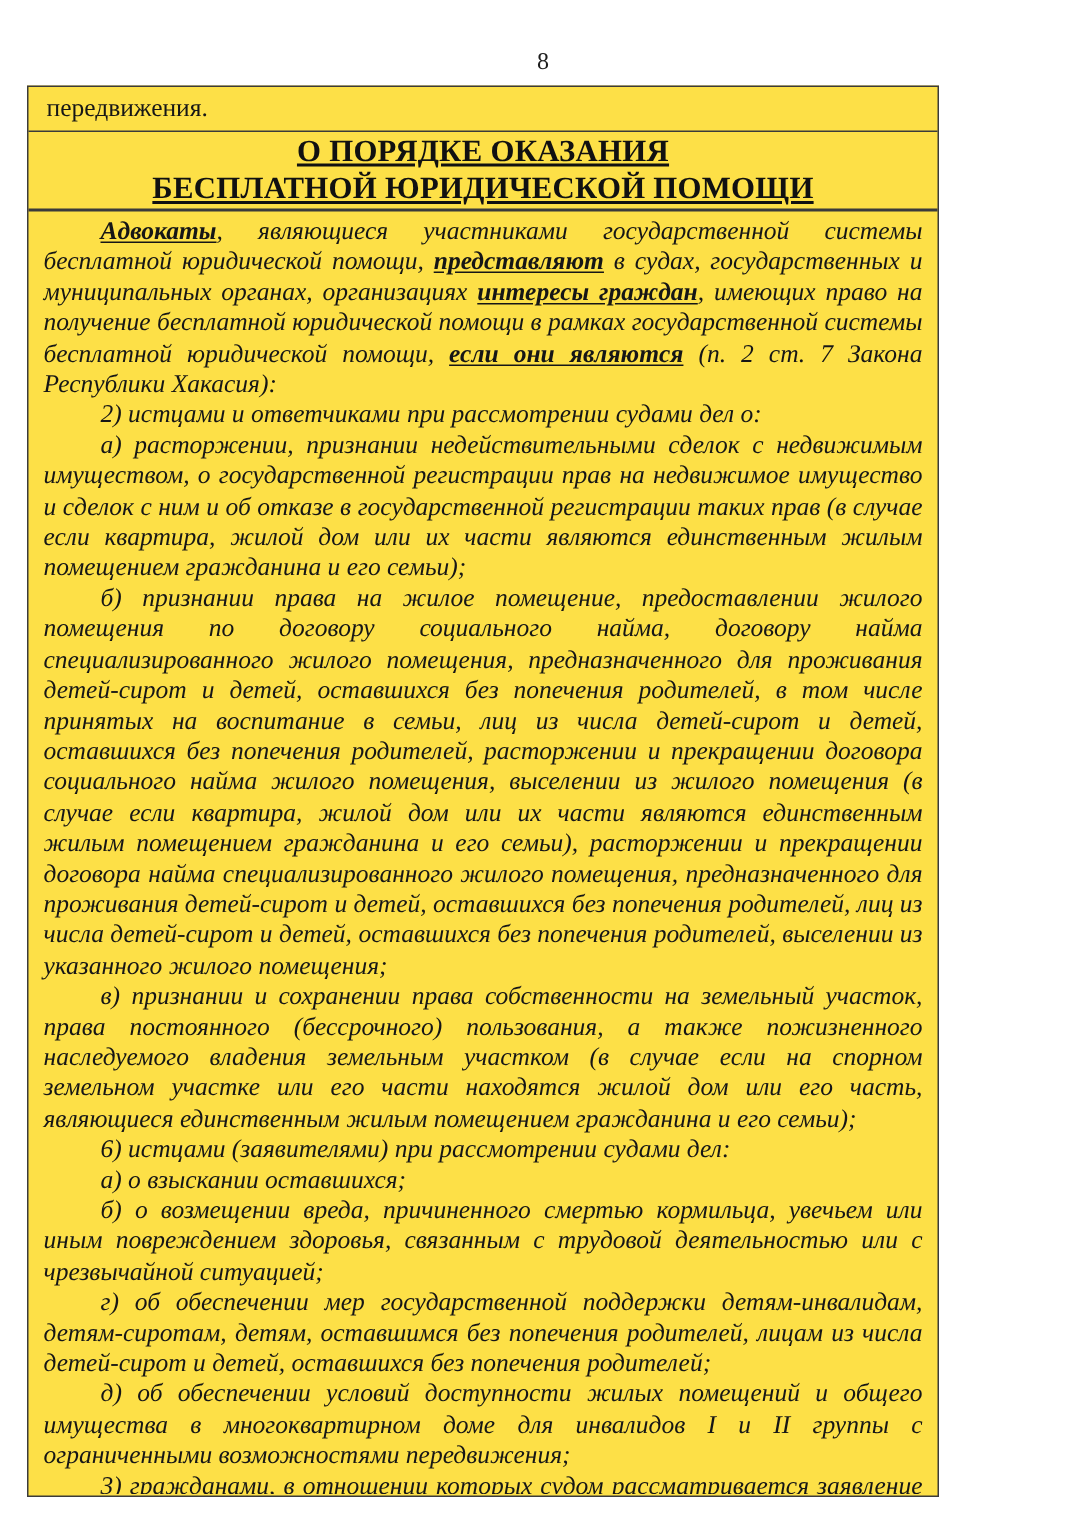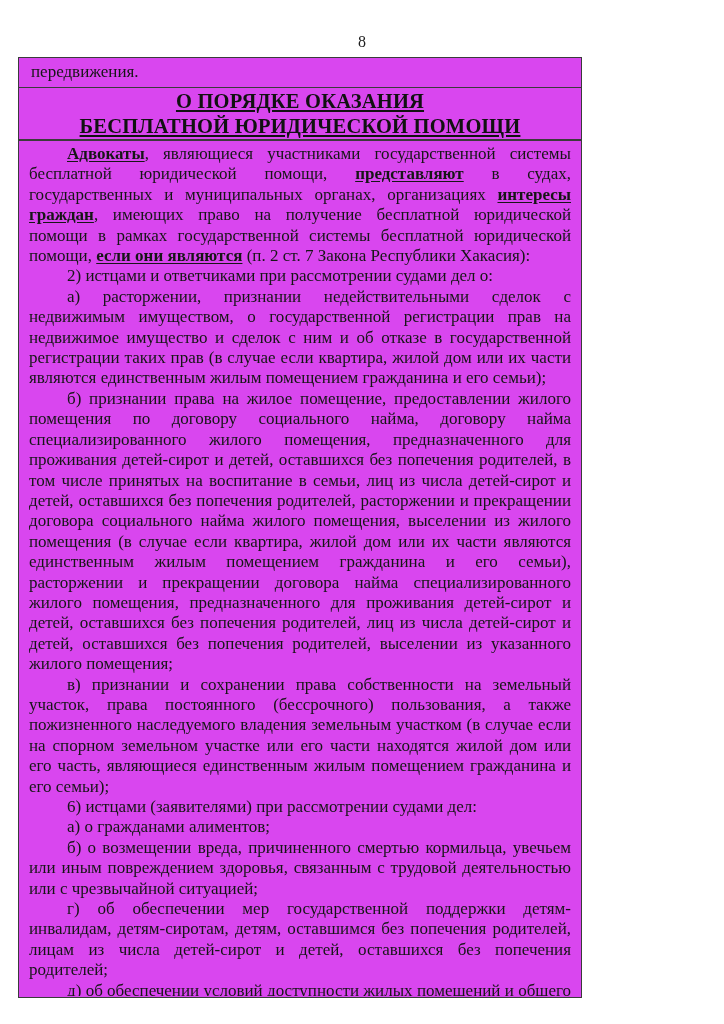--- a/index.html
+++ b/index.html
@@ -23,25 +23,25 @@
     width: 724px;
     text-align: center;
     font-size: 16px;
     line-height: 20px;
     color: #1d1d1d;
   }
   .doc-frame {
     position: absolute;
     top: 57px;
     left: 18px;
-    width: 564px;
+    width: 608px;
     height: 941px;
     border: 1px solid #3b3b3b;
     box-sizing: border-box;
-    background: #d946ef;
+    background: #fde047;
   }
   .sec {
     box-sizing: border-box;
   }
   .sec-cont {
     height: 30px;
     padding: 3px 10px 0 12px;
     border-bottom: 1px solid #3b3b3b;
   }
   .cont-text {
@@ -62,20 +62,21 @@
     line-height: 24.5px;
     letter-spacing: 0.2px;
     color: #111111;
     white-space: nowrap;
     text-decoration: underline;
   }
   .sec-body {
     height: 855px;
     padding: 3px 10px 0 10px;
     overflow: hidden;
+    font-style: italic;
   }
   .para {
     margin: 0;
     font-size: 17px;
     line-height: 20.4px;
     text-align: justify;
     text-indent: 38px;
     color: #161616;
   }
   .bu {
@@ -103,21 +104,21 @@
     </div>
 
     <div class="sec sec-body">
       <p class="para" id="intro-paragraph"><span class="bu">Адвокаты</span><span>, являющиеся участниками государственной системы бесплатной юридической помощи, </span><span class="bu">представляют</span><span> в судах, государственных и муниципальных органах, организациях </span><span class="bu">интересы граждан</span><span>, имеющих право на получение бесплатной юридической помощи в рамках государственной системы бесплатной юридической помощи, </span><span class="bu">если они являются</span><span> (п. 2 ст. 7 Закона Республики Хакасия):</span></p>
       <div id="paragraphs">
           <p class="para">2) истцами и ответчиками при рассмотрении судами дел о:</p>
           <p class="para">а) расторжении, признании недействительными сделок с недвижимым имуществом, о государственной регистрации прав на недвижимое имущество и сделок с ним и об отказе в государственной регистрации таких прав (в случае если квартира, жилой дом или их части являются единственным жилым помещением гражданина и его семьи);</p>
           <p class="para">б) признании права на жилое помещение, предоставлении жилого помещения по договору социального найма, договору найма специализированного жилого помещения, предназначенного для проживания детей-сирот и детей, оставшихся без попечения родителей, в том числе принятых на воспитание в семьи, лиц из числа детей-сирот и детей, оставшихся без попечения родителей, расторжении и прекращении договора социального найма жилого помещения, выселении из жилого помещения (в случае если квартира, жилой дом или их части являются единственным жилым помещением гражданина и его семьи), расторжении и прекращении договора найма специализированного жилого помещения, предназначенного для проживания детей-сирот и детей, оставшихся без попечения родителей, лиц из числа детей-сирот и детей, оставшихся без попечения родителей, выселении из указанного жилого помещения;</p>
           <p class="para">в) признании и сохранении права собственности на земельный участок, права постоянного (бессрочного) пользования, а также пожизненного наследуемого владения земельным участком (в случае если на спорном земельном участке или его части находятся жилой дом или его часть, являющиеся единственным жилым помещением гражданина и его семьи);</p>
           <p class="para">6) истцами (заявителями) при рассмотрении судами дел:</p>
-          <p class="para">а) о гражданами алиментов;</p>
+          <p class="para">а) о взыскании оставшихся;</p>
           <p class="para">б) о возмещении вреда, причиненного смертью кормильца, увечьем или иным повреждением здоровья, связанным с трудовой деятельностью или с чрезвычайной ситуацией;</p>
           <p class="para">г) об обеспечении мер государственной поддержки детям-инвалидам, детям-сиротам, детям, оставшимся без попечения родителей, лицам из числа детей-сирот и детей, оставшихся без попечения родителей;</p>
           <p class="para">д) об обеспечении условий доступности жилых помещений и общего имущества в многоквартирном доме для инвалидов I и II группы с ограниченными возможностями передвижения;</p>
           <p class="para">3) гражданами, в отношении которых судом рассматривается заявление о признании их недееспособными;</p>
         </div>
     </div>
 
   </div>
 </div>
 

